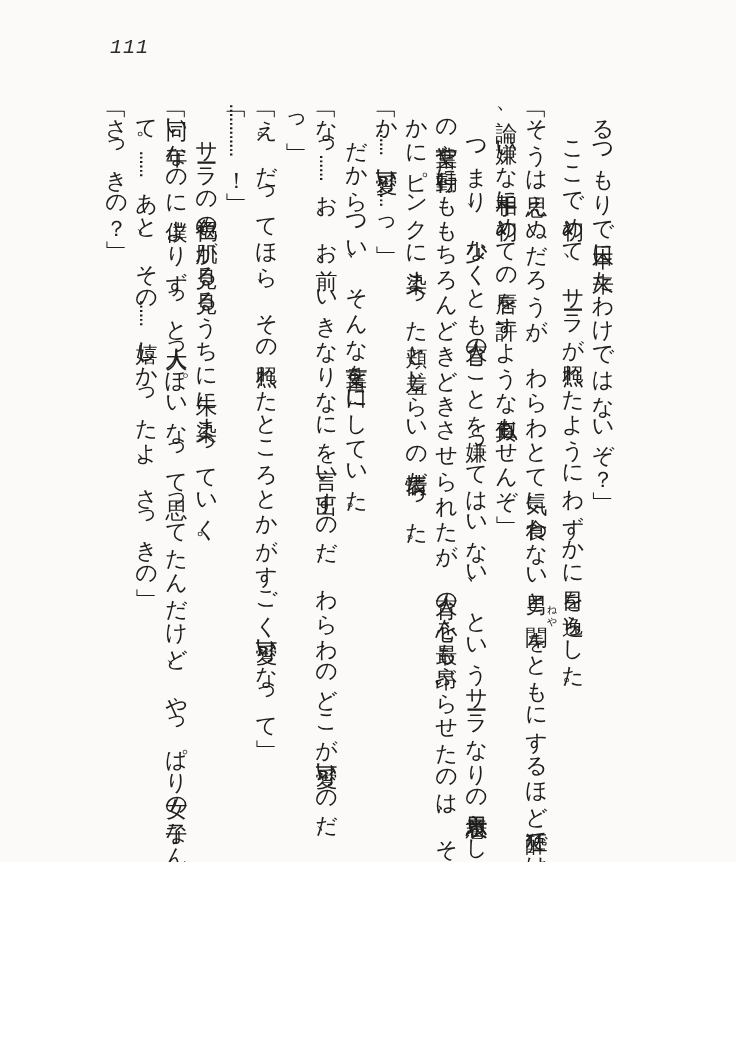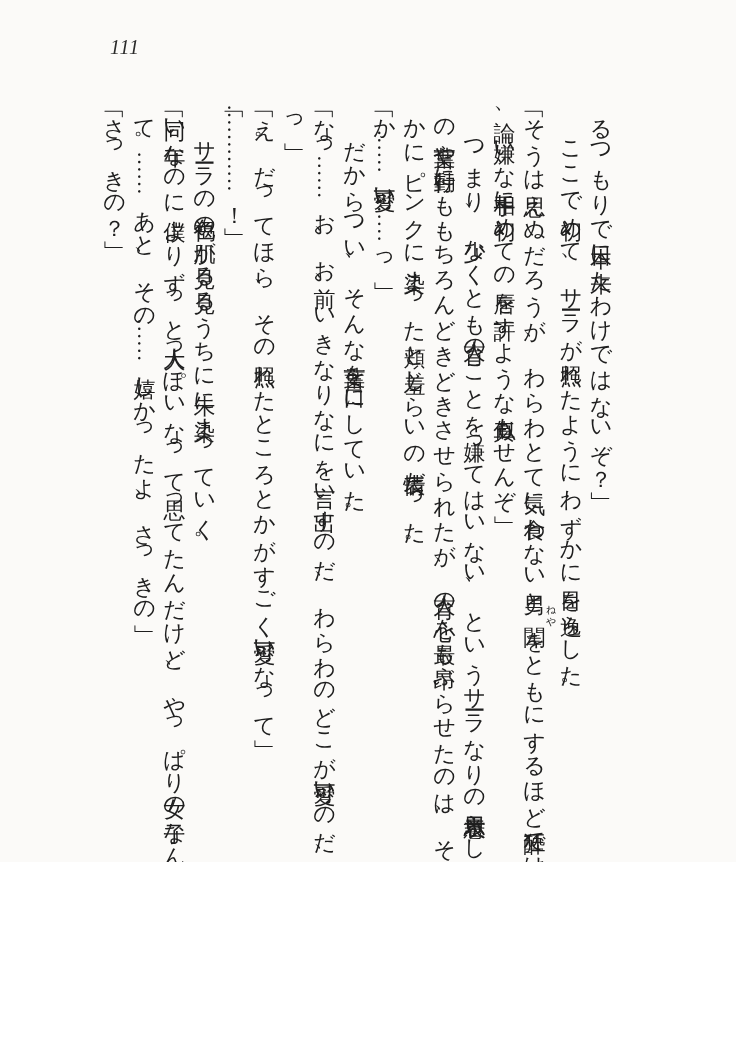--- a/index.html
+++ b/index.html
@@ -2,21 +2,21 @@
 <html><head>
 <meta charset="utf-8">
 <style>
   html, body { margin: 0; padding: 0; }
   .page {
     position: relative;
     width: 736px;
     height: 862px;
     background: #fbfaf8;
     overflow: hidden;
-    font-family: Liberation Serif, serif;
+    font-family: Liberation Mono, monospace;
   }
   .page-num {
     position: absolute;
     top: 36px;
     left: 110px;
     font-size: 20px;
     font-style: italic;
     color: #2b2b2b;
     letter-spacing: 1px;
   }

